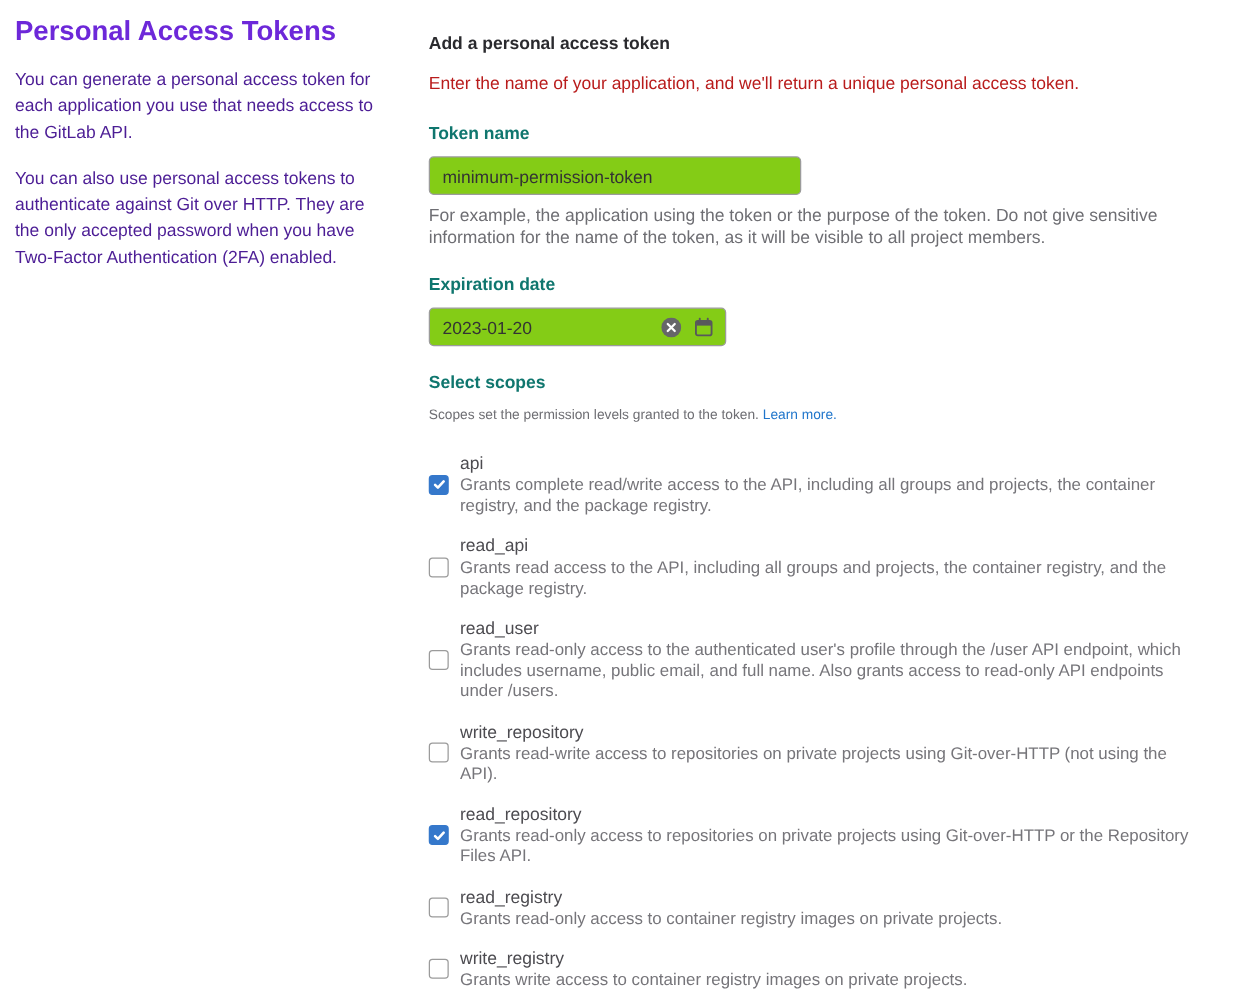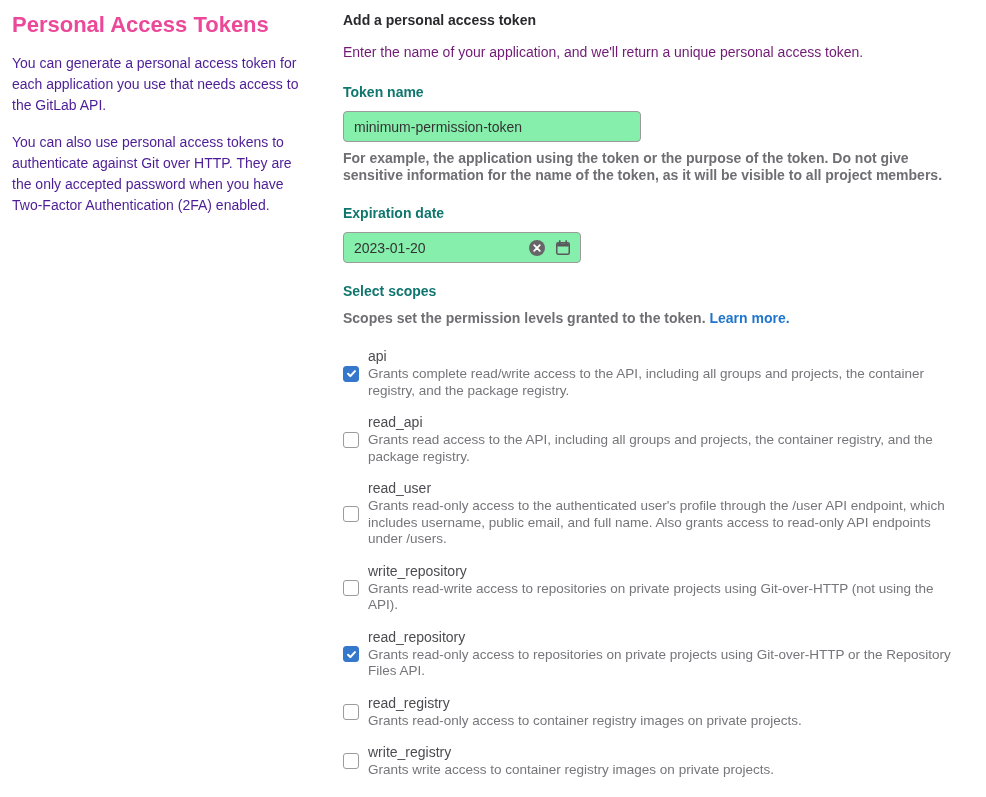--- a/index.html
+++ b/index.html
@@ -19,74 +19,73 @@
   .left-col {
     width: 310px;
     flex-shrink: 0;
     padding-right: 10px;
   }
   .page-title {
     margin: 0 0 15px 0;
     font-size: 22px;
     line-height: 26px;
     font-weight: 700;
-    color: #ec4899;
+    color: #6d28d9;
   }
   .left-col p {
     margin: 0 0 16px 0;
     font-size: 14px;
     line-height: 21px;
     color: #4c1d95;
   }
   
   .right-col {
     margin-left: 21px;
     width: 620px;
     flex-shrink: 0;
   }
   .form-title {
-    margin: 0 0 14px 0;
+    margin: 14px 0 14px 0;
     font-size: 14px;
     font-weight: 700;
     color: #2a2a2e;
     line-height: 17px;
   }
   .form-subtitle {
     margin: 0 0 23px 0;
     font-size: 14px;
     line-height: 18px;
-    color: #701a75;
+    color: #b91c1c;
   }
   .field-label {
     display: block;
     font-size: 14px;
     font-weight: 700;
     color: #0f766e;
     margin: 0 0 10px 0;
     line-height: 17px;
   }
   .text-input {
     display: block;
     height: 31px;
     border: 1px solid #9b9b9b;
     border-radius: 4px;
     padding: 5px 10px;
     font-family: "Liberation Sans", sans-serif;
     font-size: 14px;
     color: #333333;
-    background: #86efac;
+    background: #84cc16;
     outline: none;
   }
   .token-input { width: 298px; }
   .help-text {
     margin: 8px 0 0 0;
     font-size: 14px;
     line-height: 17px;
     color: #6e6e73;
-    font-weight: bold;
   }
   .section-gap { height: 21px; }
   .date-field {
     position: relative;
     width: 238px;
     height: 31px;
   }
   .date-field .text-input {
     width: 238px;
     padding-right: 62px;
@@ -102,24 +101,23 @@
     background: transparent;
     border: none;
     padding: 0;
     cursor: pointer;
   }
   .clear-btn { right: 32px; }
   .cal-btn { right: 6px; }
   .scopes-header { margin-top: 20px; }
   .scopes-hint {
     margin: 6px 0 0 0;
-    font-size: 14px;
+    font-size: 11px;
     line-height: 17px;
     color: #6e6e73;
-    font-weight: bold;
   }
   .scopes-hint a {
     color: #1f75cb;
     text-decoration: none;
     cursor: pointer;
   }
   .scopes-list { margin-top: 19px; }
   .scope-row {
     display: flex;
     align-items: center;

